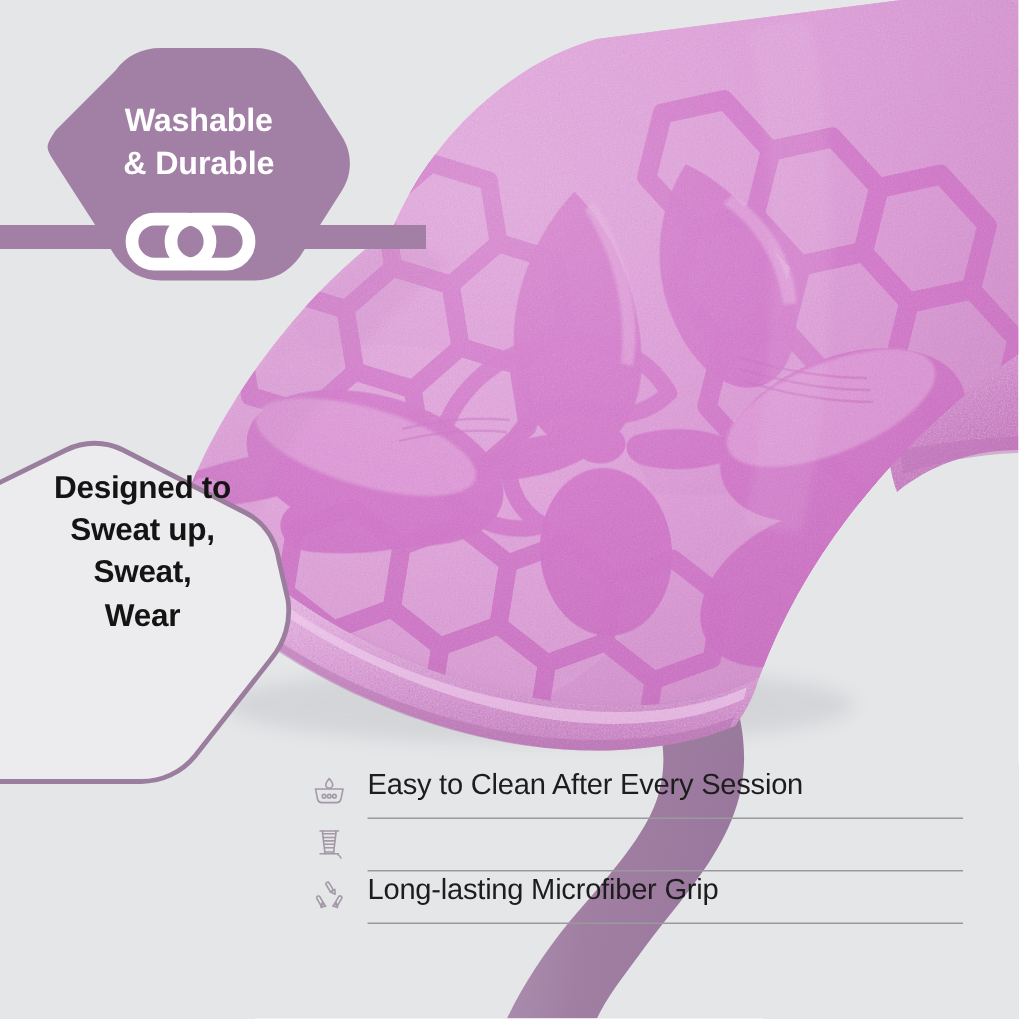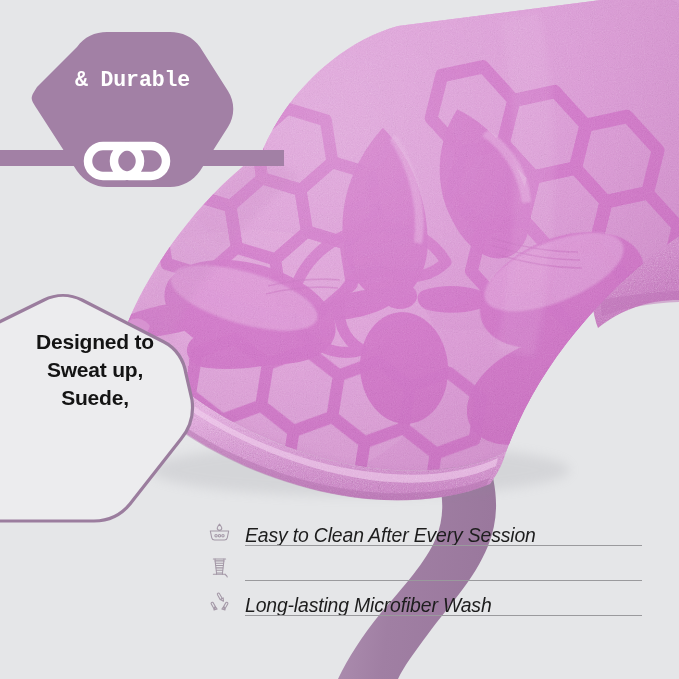--- a/index.html
+++ b/index.html
@@ -40,34 +40,34 @@
     top: 46px;
     width: 195px;
     text-align: center;
     color: #ffffff;
     font-size: 21.5px;
     font-weight: bold;
     line-height: 29px;
     letter-spacing: -0.1px;
     pointer-events: none;
   }
-  #badge-filled-text .l2 { display: block; font-family: Liberation Mono, monospace; }
+  #badge-filled-text .l2 { display: block; }
 
   
   #badge-outline {
     position: absolute;
     left: -30px;
     top: 295px;
     width: 240px;
     height: 240px;
   }
   #badge-outline-text {
     position: absolute;
     left: 10px;
-    top: 328px;
+    top: 312px;
     width: 170px;
     text-align: center;
     color: #141414;
     font-size: 21px;
     font-weight: bold;
     line-height: 28.2px;
     letter-spacing: -0.2px;
     pointer-events: none;
   }
   #badge-outline-text span { display: block; }
@@ -76,22 +76,21 @@
   #features {
     position: absolute;
     left: 202px;
     top: 512px;
     width: 445px;
   }
   .feature-row {
     position: relative;
     height: 35px;
     display: flex;
-    align-items: flex-end;
-    font-style: italic;
+    align-items: flex-start;
   }
   .feature-icon {
     width: 34px;
     height: 30px;
     flex: 0 0 34px;
     display: flex;
     align-items: center;
     justify-content: center;
     opacity: 0.62;
   }
@@ -431,29 +430,31 @@
                L 130,504
                C 121,515 108,521 94,521
                L -22,521
                C -36,521 -50,515 -59,504
                L -64,498" fill="#ececee" stroke="#9b7d9e" stroke-width="3.2" stroke-linejoin="round" stroke-linecap="round"></path>
     </g>
   </svg>
 
   <div id="badge-filled">
     <div id="badge-filled-text">
+      <span>Washable</span>
       <span class="l2">&amp; Durable</span>
     </div>
   </div>
 
   <div id="badge-outline"></div>
   <div id="badge-outline-text">
     <span>Designed to</span>
     <span>Sweat up,</span>
-    <span>Suede,</span>
+    <span>Sweat,</span>
+    <span>Wear</span>
   </div>
 
   <div id="features">
 
     <div class="feature-row">
       <span class="feature-icon">
         <svg viewBox="0 0 24 24" width="23" height="23" fill="none" stroke="#7d6a80" stroke-width="1.1" stroke-linecap="round" stroke-linejoin="round">
           <path d="M2.4 10.4h19.2l-1.5 7.2a3 3 0 0 1-2.9 2.3H6.8a3 3 0 0 1-2.9-2.3z"></path>
           <path d="M12 3.2c-1.5 1.9-2.4 3.2-2.4 4.2a2.4 2.4 0 0 0 4.8 0c0-1-.9-2.3-2.4-4.2z"></path>
           <circle cx="8.4" cy="15.4" r="1.25"></circle>
@@ -485,19 +486,19 @@
       <span class="feature-icon">
         <svg viewBox="0 0 24 24" width="23" height="23" fill="none" stroke="#7d6a80" stroke-width="1.1" stroke-linecap="round" stroke-linejoin="round">
           <path d="M12.0 2.8l2.9 5.0-2.1 1.2-2.9-5.0a1.2 1.2 0 0 1 2.1-1.2z"></path>
           <path d="M14.9 7.8l1.0-.6.2 3.4-3.2-1.6z"></path>
           <path d="M20.6 13.6l-2.9 5.0-2.1-1.2 2.9-5.0a1.2 1.2 0 0 1 2.1 1.2z"></path>
           <path d="M17.7 18.6v1.2l-3.3-1.0 2.4-2.4z"></path>
           <path d="M3.4 13.6l2.9 5.0 2.1-1.2-2.9-5.0a1.2 1.2 0 0 0-2.1 1.2z"></path>
           <path d="M6.3 18.6v1.2l3.3-1.0-2.4-2.4z"></path>
         </svg>
       </span>
-      <span class="feature-label">Long-lasting Microfiber Wash</span>
+      <span class="feature-label">Long-lasting Microfiber Grip</span>
       <span class="feature-rule"></span>
     </div>
 
   </div>
 
 </div>
 
 </body></html>

